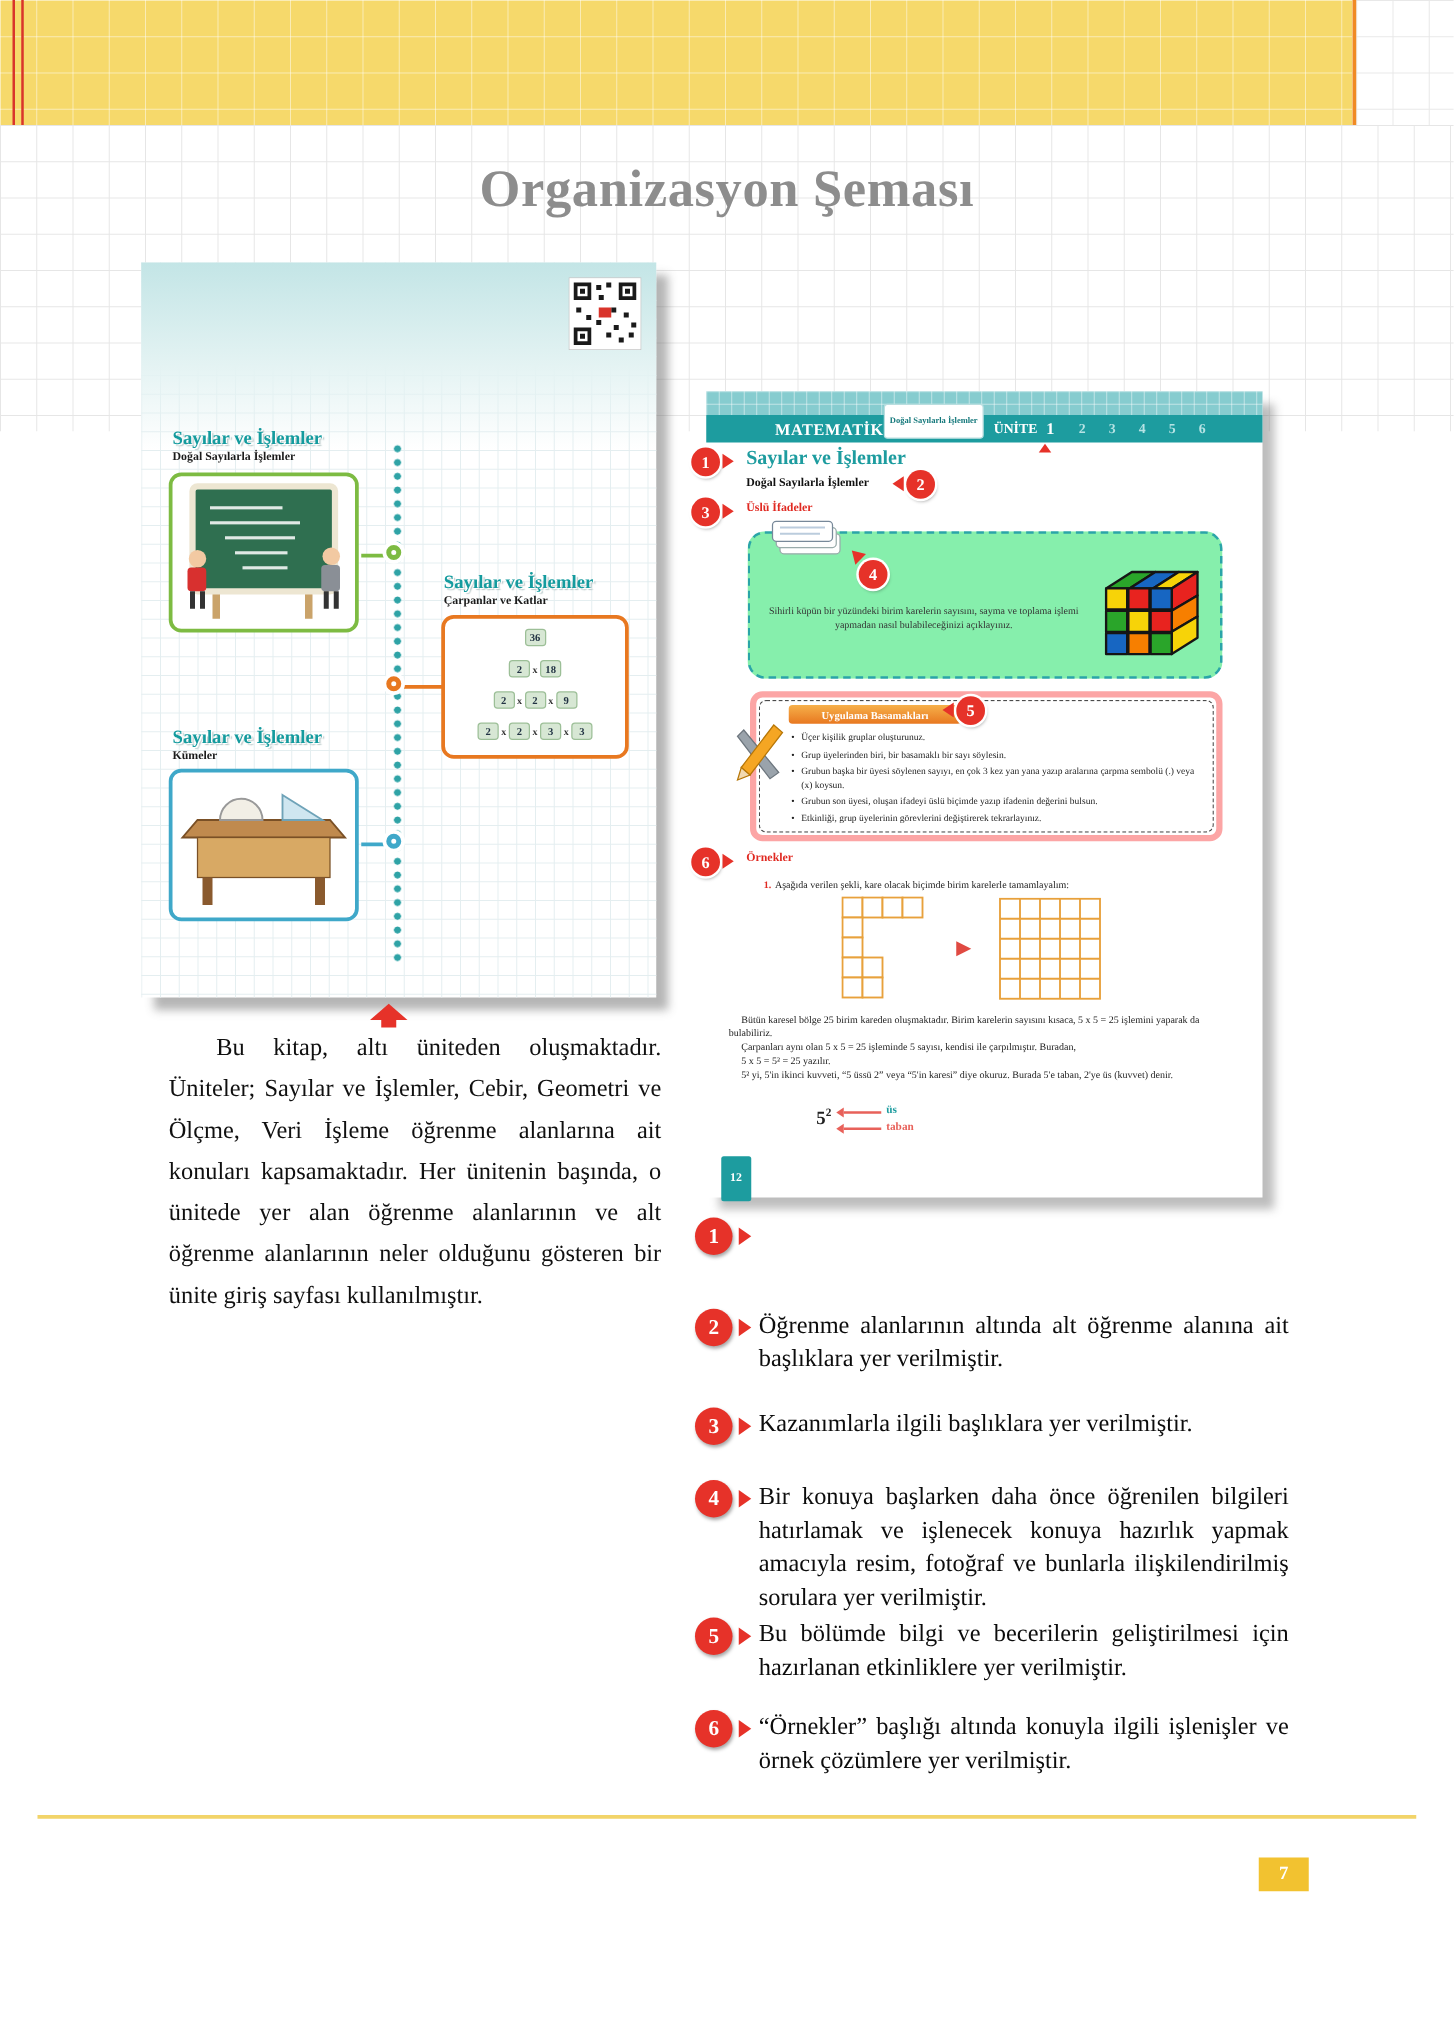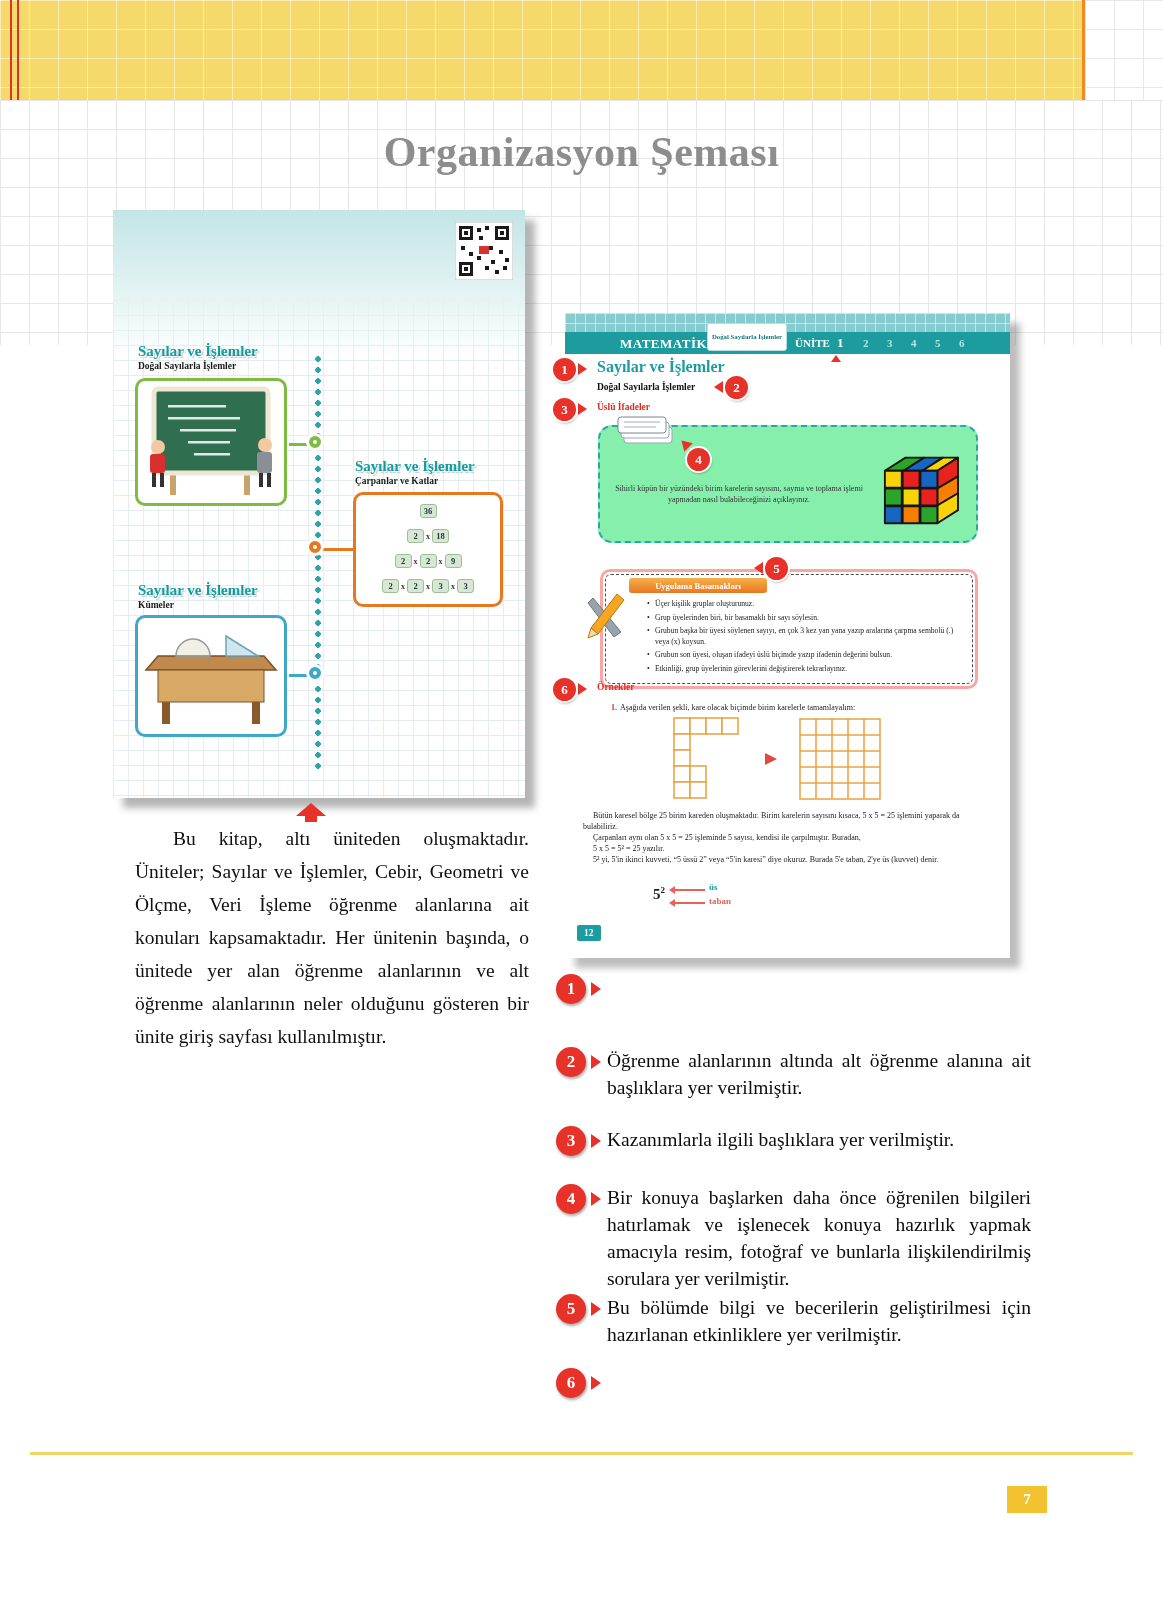--- a/index.html
+++ b/index.html
@@ -119,53 +119,53 @@
   .warmup-box {
     position:absolute; left:33px; top:112px; width:380px; height:118px;
     border:2px dashed #2AA5A8; border-radius:14px; background:#86efac;
   }
   .warmup-text {
     position:absolute; left:14px; top:56px; width:250px; font-size:8px; line-height:11px; color:#333; text-align:center;
   }
   .cube { position:absolute; right:8px; top:10px; }
   .notebook { position:absolute; left:14px; top:-16px; }
   .activity-box {
-    position:absolute; left:35px; top:256px; width:378px; height:120px;
-    border:3px solid #fca5a5; border-radius:10px; background:#fff;
+    position:absolute; left:35px; top:240px; width:378px; height:120px;
+    border:5px solid #fca5a5; border-radius:10px; background:#fff;
   }
   .activity-box::after {
     content:""; position:absolute; inset:2px; border:1.5px dashed #4b4b4b; border-radius:6px; pointer-events:none;
   }
   .activity-tab {
     position:absolute; left:26px; top:6px; width:138px; height:15px; z-index:2;
     background:linear-gradient(#F6B04A, #E87820); border-radius:3px;
     color:#fff; font-weight:bold; font-size:8.5px; display:flex; align-items:center; justify-content:center;
   }
-  .activity-steps { position:absolute; left:28px; top:27px; right:10px; list-style:none; z-index:2;margin-left:16px; }
+  .activity-steps { position:absolute; left:28px; top:27px; right:10px; list-style:none; z-index:2; }
   .activity-steps li { font-size:7.6px; line-height:10.5px; color:#222; margin-bottom:3px; padding-left:8px; position:relative; }
   .activity-steps li::before { content:"•"; position:absolute; left:0; top:0; color:#222; }
   .pencil-icon { position:absolute; left:-18px; top:14px; z-index:3; }
   .rb-examples-title { position:absolute; left:32px; top:369px; font-size:9.5px; font-weight:bold; color:#E02A22; }
   .example-line { position:absolute; left:46px; top:390px; font-size:8px; color:#222; }
   .example-line .no { color:#E02A22; font-weight:bold; margin-right:3px; }
   .figures { position:absolute; left:108px; top:404px; display:flex; align-items:center; }
   .fig-arrow { width:0; height:0; border-top:6px solid transparent; border-bottom:6px solid transparent;
     border-left:12px solid #E04A42; margin:0 22px; }
   .rb-paras { position:absolute; left:18px; top:497px; width:408px; font-size:8px; line-height:11px; color:#222; }
   .rb-paras div { text-indent:10px; }
   .power { position:absolute; left:88px; top:572px; height:34px; }
   .power .base { font-size:15px; font-weight:bold; color:#222; }
   .power .exp { font-size:9px; font-weight:bold; color:#222; vertical-align:super; }
   .power .pline { position:absolute; height:2px; background:#E8615A; }
   .power .pline::before { content:""; position:absolute; left:-6px; top:-3px; width:0; height:0;
     border-top:4px solid transparent; border-bottom:4px solid transparent; border-right:6px solid #E8615A; }
   .power .lab-us { position:absolute; left:56px; top:-3px; font-size:9px; font-weight:bold; color:#1D9C9F; }
   .power .lab-taban { position:absolute; left:56px; top:11px; font-size:9px; font-weight:bold; color:#E8615A; }
   .rb-pagenum { position:absolute; left:12px; top:612px; background:#1D9C9F; color:#fff;
-    font-size:9.5px; font-weight:bold; padding:3px 7px; border-radius:2px; }
+    font-size:9.5px; font-weight:bold; padding:13px 7px; border-radius:2px; }
   
   .mini-badge {
     position:absolute; width:23px; height:23px; border-radius:50%; background:#E63229; color:#fff;
     font-weight:bold; font-size:13px; display:flex; align-items:center; justify-content:center;
     box-shadow:0 0 0 2px #fff, 1px 2px 3px rgba(0,0,0,.4); z-index:6;
   }
   .ma { position:absolute; width:0; height:0; }
   .ma-right { border-top:6px solid transparent; border-bottom:6px solid transparent;
     border-left:9px solid #E63229; right:-11px; top:5px; }
   .ma-left { border-top:6px solid transparent; border-bottom:6px solid transparent;
@@ -469,18 +469,19 @@
     <div class="co-text">Bir konuya başlarken daha önce öğrenilen bilgileri hatırlamak ve işlenecek konuya hazırlık yapmak amacıyla resim, fotoğraf ve bunlarla ilişkilendirilmiş sorulara yer verilmiştir.</div>
   </div>
   <div class="callout" style="top:1294px;">
     <div class="co-circle">5</div>
     <div class="co-arrow"></div>
     <div class="co-text">Bu bölümde bilgi ve becerilerin geliştirilmesi için hazırlanan etkinliklere yer verilmiştir.</div>
   </div>
   <div class="callout" style="top:1368px;">
     <div class="co-circle">6</div>
     <div class="co-arrow"></div>
+    <div class="co-text">“Örnekler” başlığı altında konuyla ilgili işlenişler ve örnek çözümlere yer verilmiştir.</div>
   </div>
 
   <div class="footer-line"></div>
   <div class="footer-pagebox">7</div>
 
 </div>
 
 </body></html>

